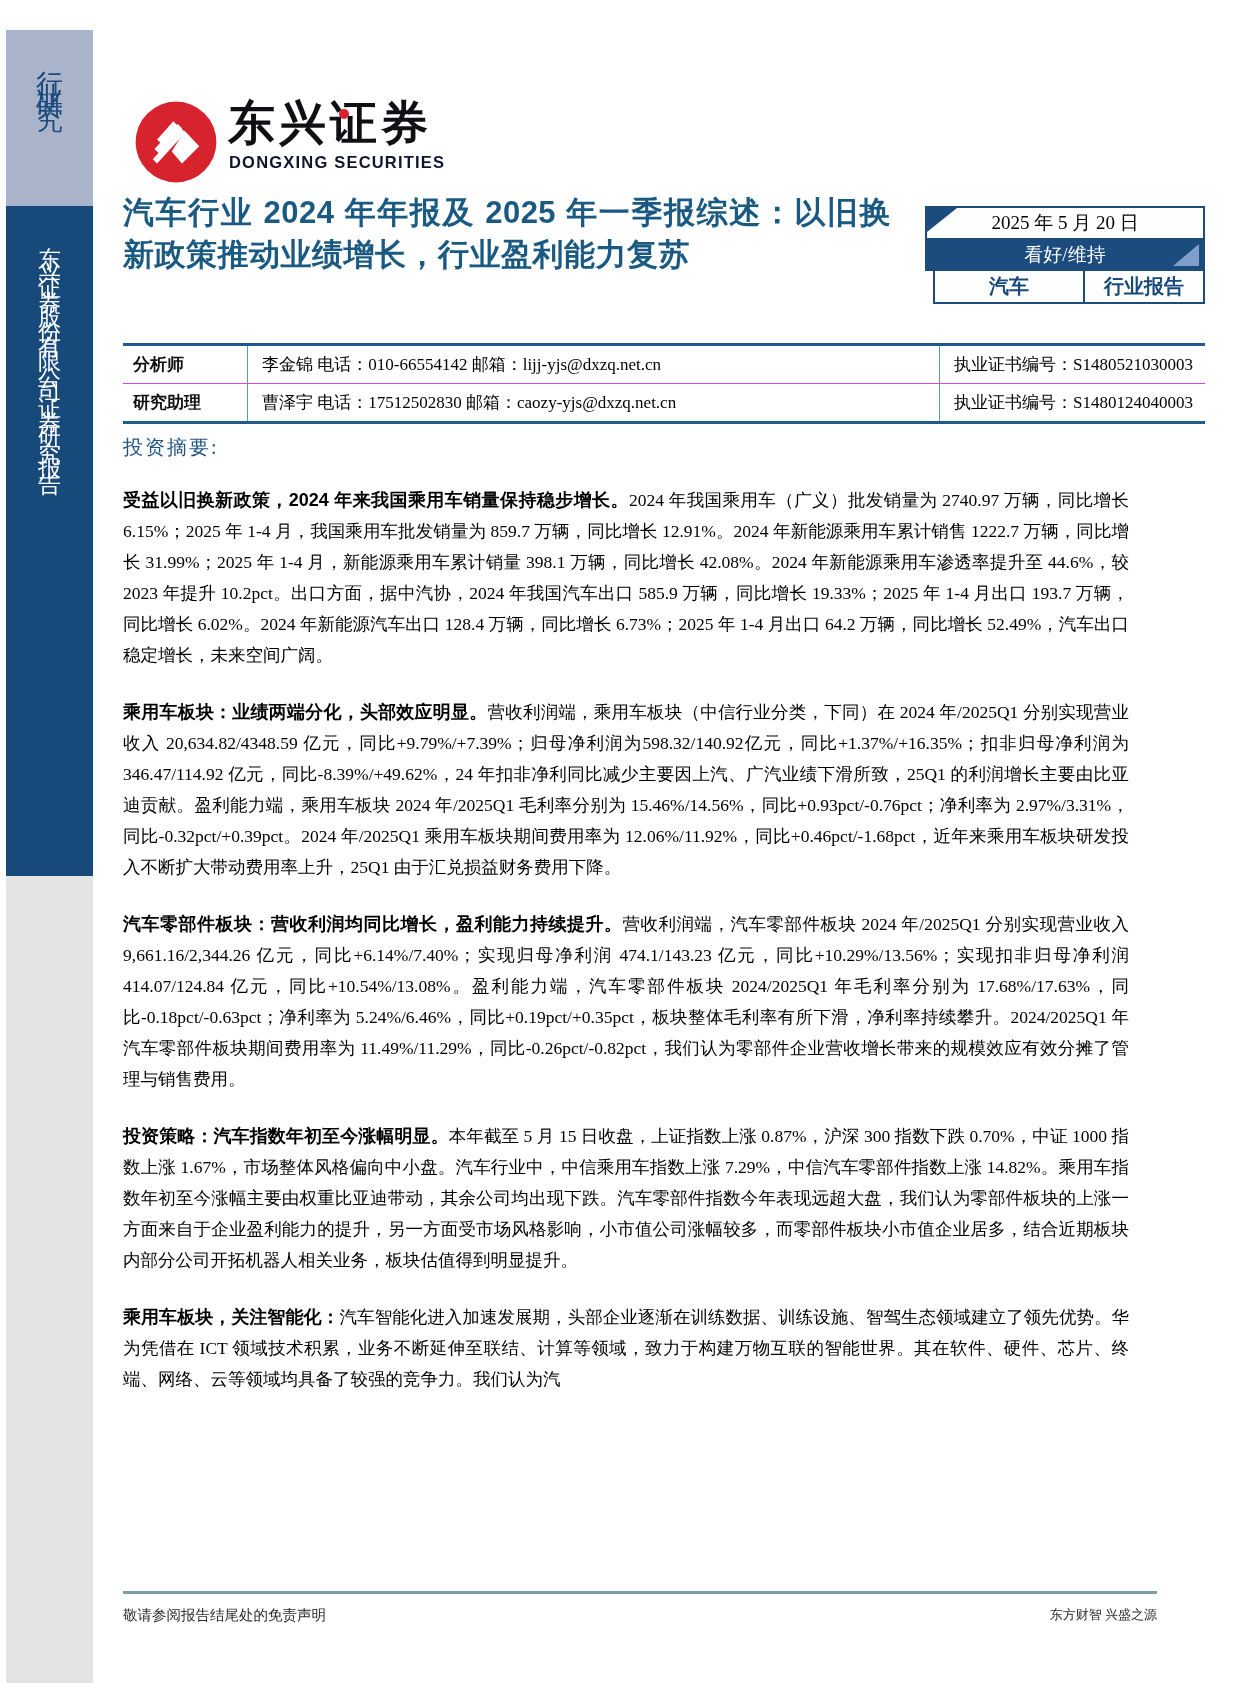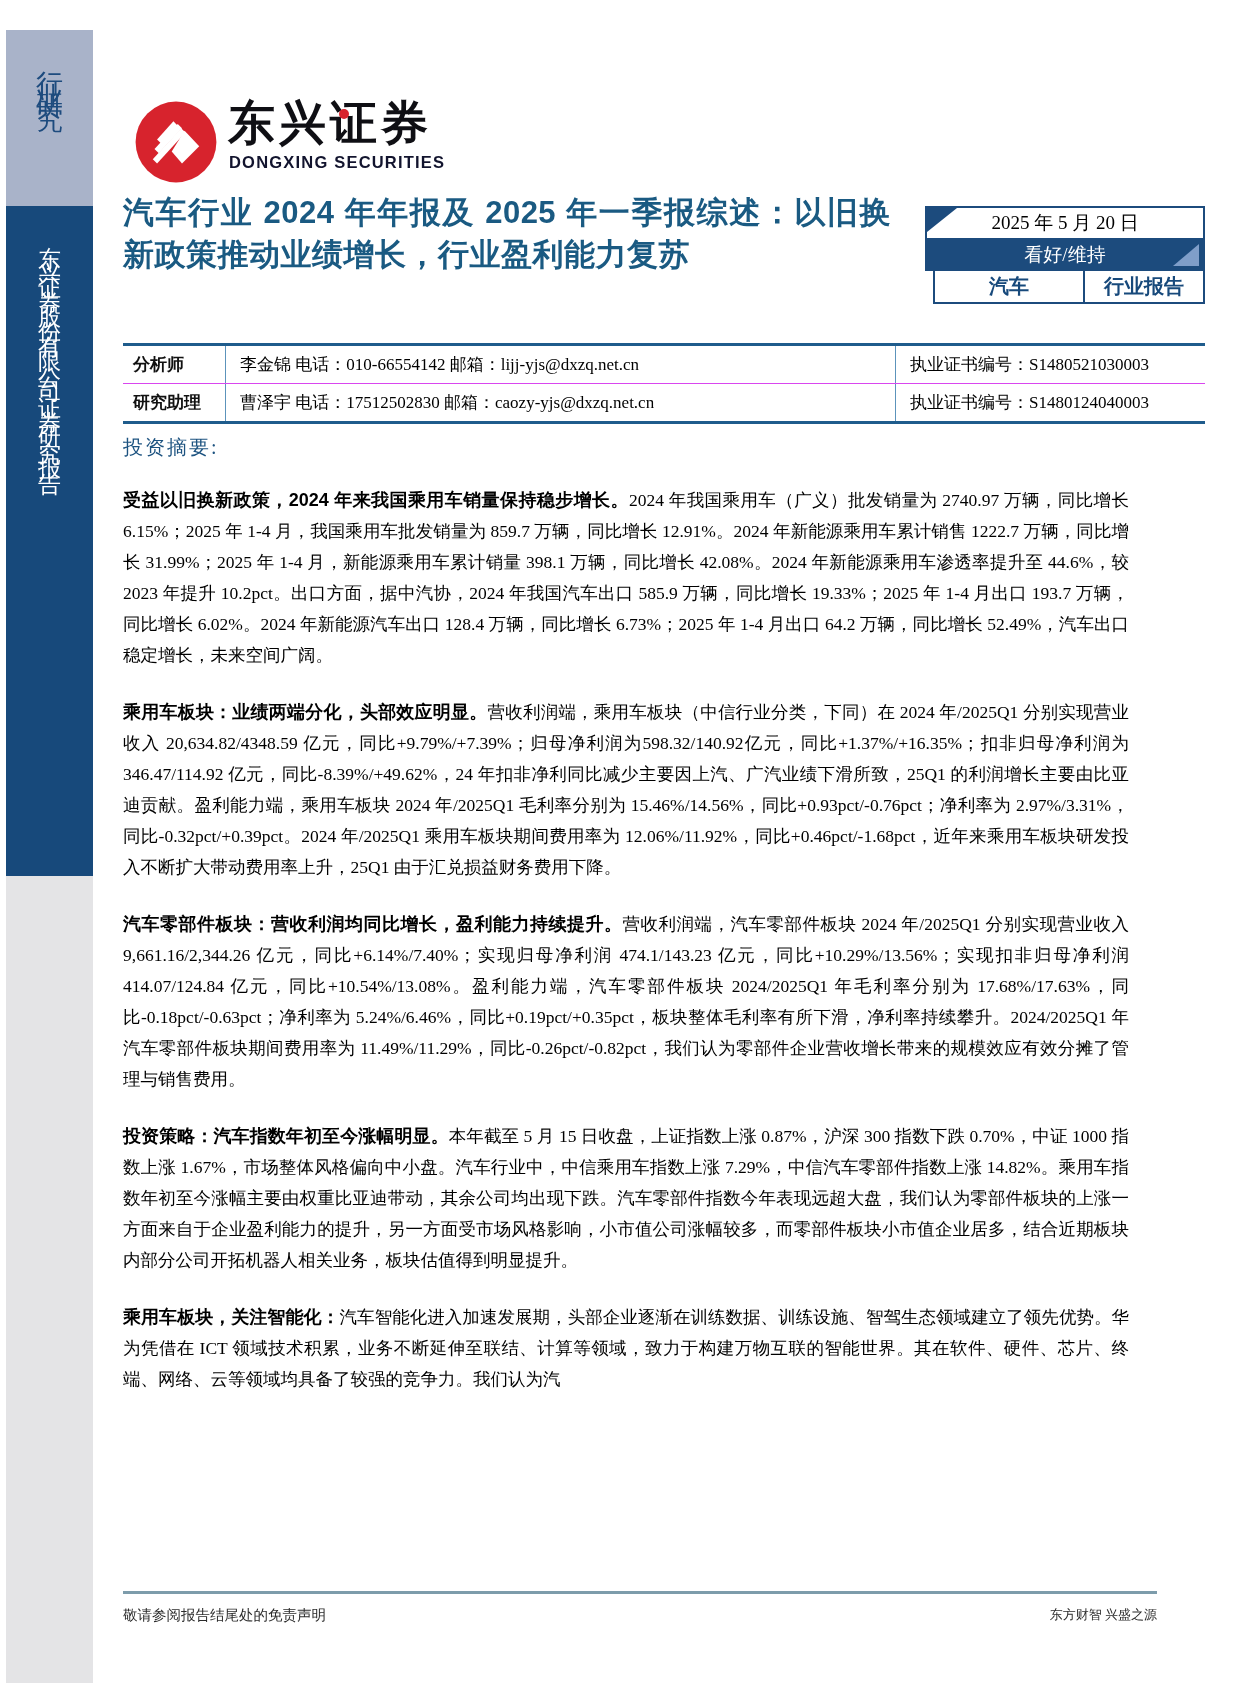--- a/index.html
+++ b/index.html
@@ -45,21 +45,21 @@
   .ib-ribbon{position:absolute;right:6px;bottom:5px;width:0;height:0;
     border-bottom:22px solid #7f9ec9;border-left:26px solid transparent;}
   .ib-row3{display:flex;height:31px;border:2px solid #1c4b7d;border-top:none;
     font-family:"Liberation Sans",sans-serif;font-weight:bold;font-size:20px;color:#17497b;margin-left:8px;}
   .ib-cell{display:flex;align-items:center;justify-content:center;}
   .ib-cell.c1{width:148px;border-right:2px solid #1c4b7d;}
   .ib-cell.c2{flex:1;}
   
   .atable{position:absolute;left:123px;top:343px;width:1082px;
     border-top:3px solid #1f5c8c;border-bottom:3px solid #1f5c8c;}
-  .arow{display:flex;height:37px;align-items:center;}
+  .arow{display:flex;height:37px;align-items:center;gap:22px;}
   .arow + .arow{border-top:1px solid #d946ef;}
   .acell{font-size:17px;white-space:nowrap;overflow:hidden;}
   .acell.role{width:92px;padding-left:10px;font-family:"Liberation Sans",sans-serif;
     font-weight:bold;font-size:17px;color:#111;}
   .acell.contact{width:655px;padding-left:14px;border-left:1px solid #5c93bb;height:100%;
     display:flex;align-items:center;}
   .acell.cert{flex:1;padding-left:14px;border-left:1px solid #5c93bb;height:100%;
     display:flex;align-items:center;}
   
   .content{position:absolute;left:123px;top:434px;width:1006px;}

